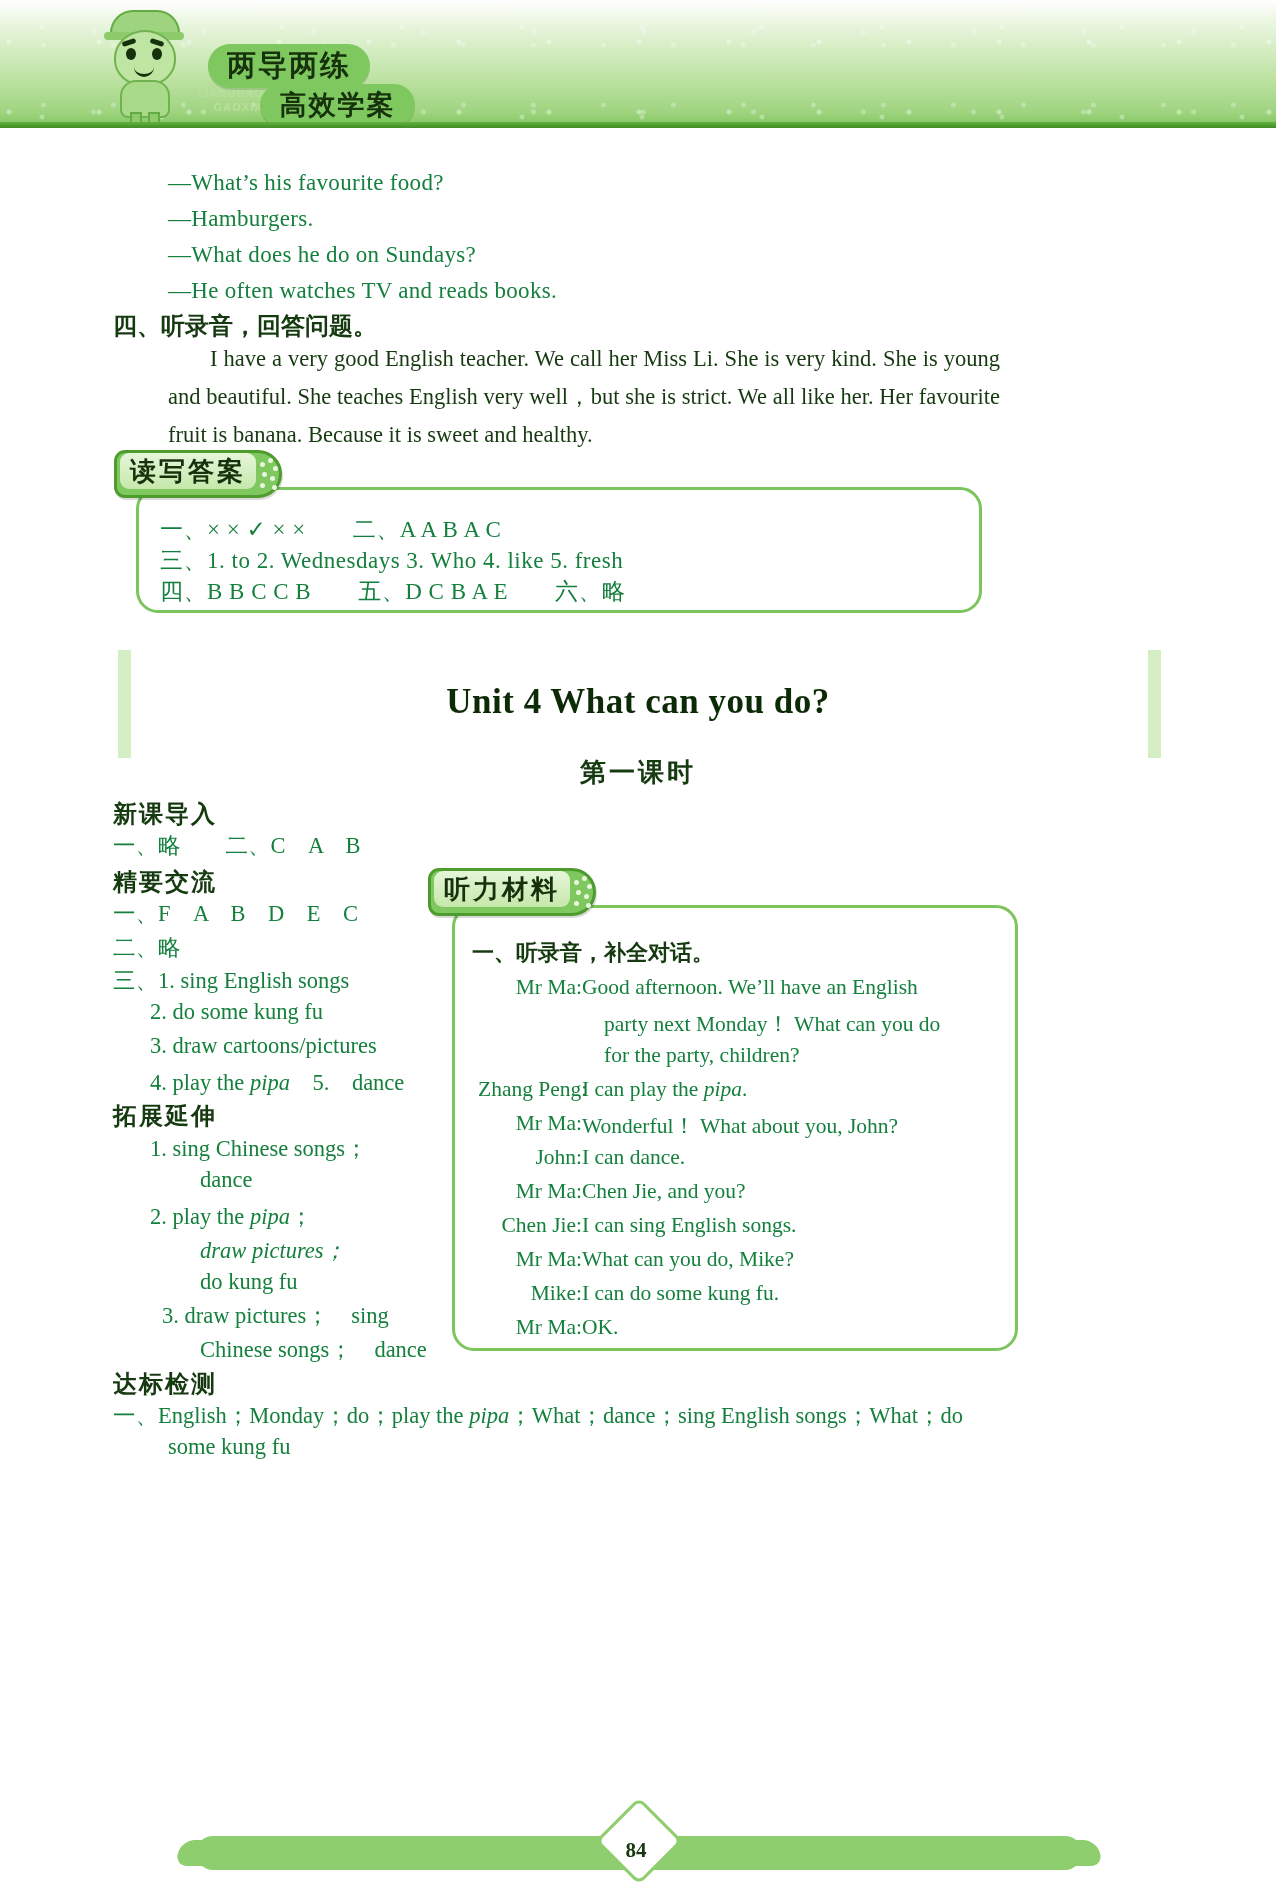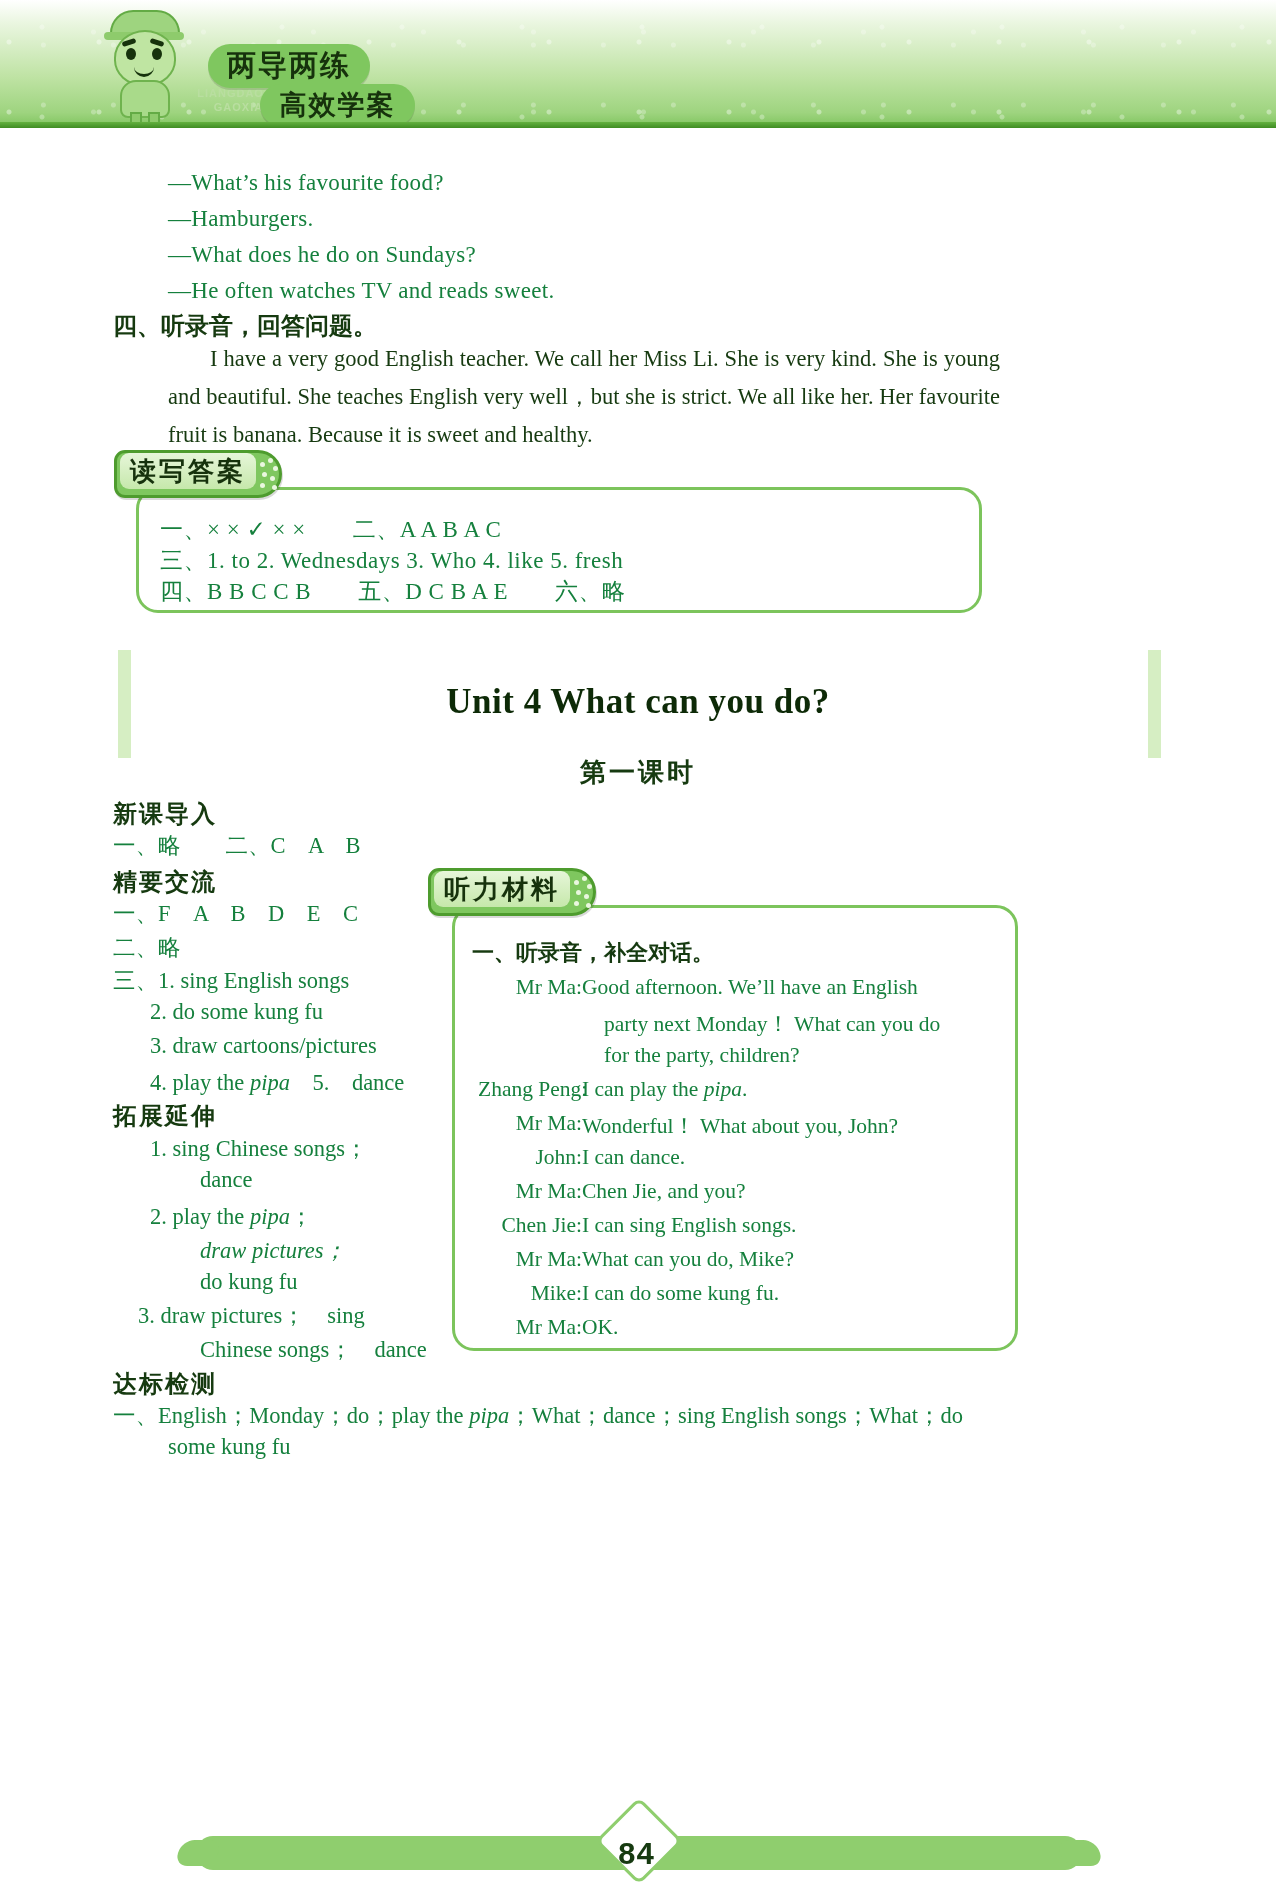--- a/index.html
+++ b/index.html
@@ -135,21 +135,21 @@
     content:"";position:absolute;right:-18px;top:4px;width:40px;height:26px;
     background:#8fce6e;border-radius:13px;transform:skewX(16deg);
   }
   .foot-chev{
     position:absolute;left:608px;top:10px;width:56px;height:56px;
     background:#ffffff;border:3px solid #8fce6e;border-radius:8px;
     transform:rotate(45deg);
   }
   .page-num{
     position:absolute;left:608px;top:38px;width:56px;text-align:center;
-    font-family:Liberation Mono, monospace;font-size:31px;color:#163a10;font-weight:bold;
+    font-family:Liberation Serif, serif;font-size:21px;color:#163a10;font-weight:bold;
   }
   .watermark{
     position:absolute;right:14px;top:22px;width:240px;height:76px;
   }
   .wm-box{
     position:absolute;left:0;top:0;width:200px;height:54px;
     background:#e8222a;border-radius:6px;
     display:flex;align-items:center;justify-content:center;
     color:#ffffff;font-family:"DejaVu Sans", sans-serif;font-weight:bold;font-size:31px;
     letter-spacing:2px;
@@ -194,21 +194,21 @@
 
   <div class="logo-pill logo-main">两导两练</div>
   <div class="logo-pill logo-sub">高效学案</div>
 
   <div class="banner-rule"></div>
 </div>
 
 <div class="dlg en" style="left:168px;top:170px;">—What’s his favourite food?</div>
 <div class="dlg en" style="left:168px;top:206px;">—Hamburgers.</div>
 <div class="dlg en" style="left:168px;top:242px;">—What does he do on Sundays?</div>
-<div class="dlg en" style="left:168px;top:278px;">—He often watches TV and reads sweet.</div>
+<div class="dlg en" style="left:168px;top:278px;">—He often watches TV and reads books.</div>
 
 <div class="sec-head cn" style="left:113px;top:310px;font-size:24px;">四、听录音，回答问题。</div>
 <div class="para en" style="left:168px;top:340px;width:832px;text-indent:42px;">I have a very good English teacher.  We call her Miss Li.  She is very kind.  She is young and beautiful.  She teaches English very well，but she is strict.  We all like her.  Her favourite fruit is banana.  Because it is sweet and healthy.</div>
 
 <div class="roundbox" style="left:136px;top:487px;width:840px;height:120px;"></div>
 <div class="tab" style="left:114px;top:450px;width:168px;">
   <div class="tab-inner">
     <span class="tab-label">读写答案</span>
   </div>
   <div class="tab-dots">
@@ -258,21 +258,21 @@
   <span>1.</span>
   <span>sing Chinese songs；</span>
 </div>
 <div class="col-l en" style="left:200px;top:1167px;">dance</div>
 <div class="col-l en" style="left:150px;top:1201px;">
   <span>2.</span>
   <span>play the </span><span class="it">pipa</span><span>；</span>
 </div>
 <div class="col-l en" style="left:200px;top:1235px;font-style:italic;">draw pictures；</div>
 <div class="col-l en" style="left:200px;top:1269px;">do kung fu</div>
-<div class="col-l en" style="left:138px;top:1300px;">
+<div class="col-l en" style="left:162px;top:1300px;">
   <span>3.</span>
   <span>draw pictures；　sing</span>
 </div>
 <div class="col-l en" style="left:200px;top:1334px;">Chinese songs；　dance</div>
 
 <div class="col-h cn" style="left:113px;top:1368px;">达标检测</div>
 <div class="col-l en" style="left:113px;top:1400px;">
   <span>一、English；Monday；do；play the </span><span class="it">pipa</span><span>；What；dance；sing English songs；What；do</span>
 </div>
 <div class="col-l en" style="left:168px;top:1434px;">some kung fu</div>

